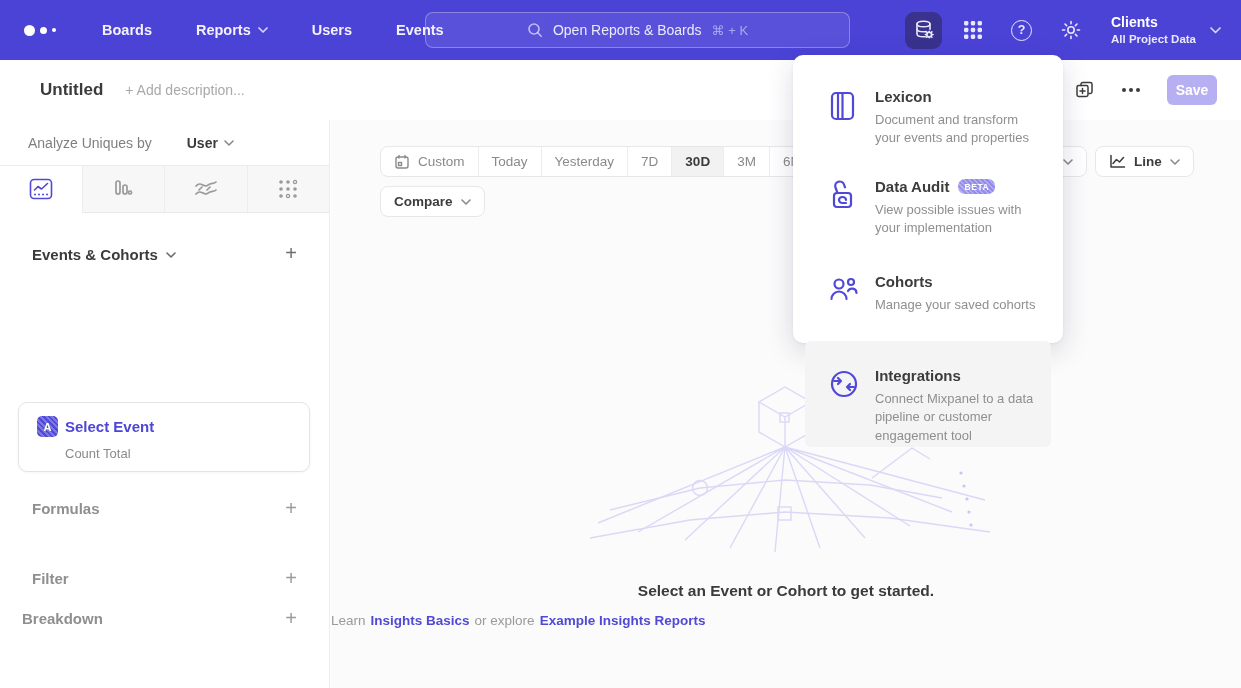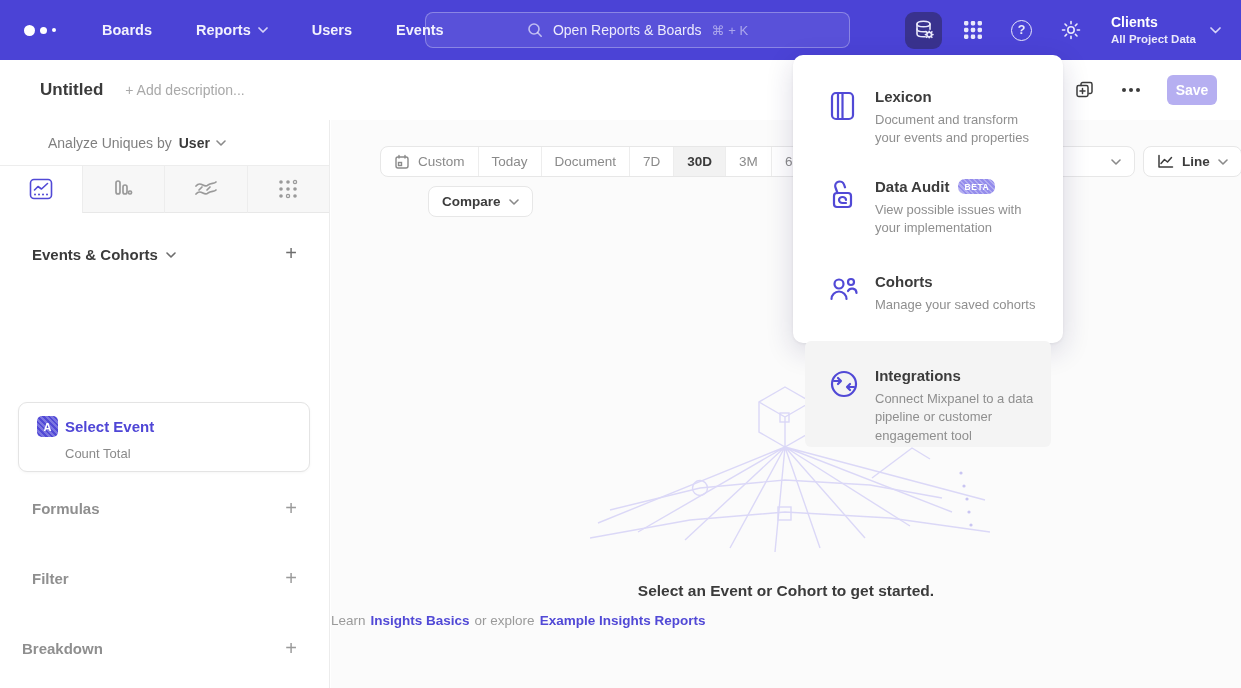--- a/index.html
+++ b/index.html
@@ -46,37 +46,37 @@
   .add-desc { margin-left:22px; font-size:14px; color:#a9a9a9; cursor:text; }
   .header-actions { position:absolute; right:24px; top:0; height:60px; display:flex; align-items:center; gap:26px; }
   .hdr-iconbtn { cursor:pointer; display:flex; align-items:center; }
   .save-btn {
     width:50px; height:30px; border:none; border-radius:6px; background:#b6aff1;
     color:#ffffff; font-size:14px; font-weight:600; font-family:inherit; cursor:default;
   }
 
   
   .sidebar { position:absolute; left:0; top:120px; width:330px; height:568px; background:#fff; border-right:1px solid #ececec; }
-  .analyze-row { height:45px; display:flex; align-items:center; padding-left:48px; font-size:14px; color:#7f7f7f; }
+  .analyze-row { height:45px; display:flex; align-items:center; padding-left:28px; font-size:14px; color:#7f7f7f;gap:28px; }
   .analyze-row .val { color:#3b3b3b; font-weight:600; margin-left:7px; cursor:pointer; display:flex; align-items:center; gap:6px; }
   .viz-tabs { display:flex; height:48px; border-top:1px solid #ededed; }
   .viz-tab { flex:1; display:flex; align-items:center; justify-content:center; background:#f7f7f7;
     border-bottom:1px solid #e8e8e8; border-left:1px solid #ededed; cursor:pointer; }
   .viz-tab:first-child { border-left:none; }
   .viz-tab.selected { background:#ffffff; border-bottom:1px solid transparent; }
   .side-section { display:flex; align-items:center; justify-content:space-between; padding:0 32px 0 32px; }
   .side-section .lbl { font-size:15px; font-weight:700; display:flex; align-items:center; gap:8px; }
   .side-section.primary .lbl { color:#3b3b3b; }
   .side-section.muted .lbl { color:#8f8f8f; }
   .plus-btn { font-size:20px; color:#6d6d6d; font-weight:400; cursor:pointer; line-height:1; }
   .side-section.muted .plus-btn { color:#9a9a9a; }
   .sec-events { position:absolute; top:123px; left:0; right:0;align-items:flex-end; }
   .sec-formulas { position:absolute; top:378px; left:0; right:0; }
   .sec-filter { position:absolute; top:448px; left:0; right:0; }
-  .sec-breakdown { position:absolute; top:518px; left:0; right:0;padding-left:22px; }
+  .sec-breakdown { position:absolute; top:488px; left:0; right:0;padding-left:22px; }
   .event-card {
     position:absolute; left:18px; top:282px; width:292px; height:70px;
     background:#fff; border:1px solid #e4e4e4; border-radius:9px;
     box-shadow:0 1px 3px rgba(0,0,0,0.04); cursor:pointer;
   }
   .event-badge {
     position:absolute; left:18px; top:13px; width:21px; height:21px; border-radius:5px;
     background:#5149d6;
     background-image:repeating-linear-gradient(45deg, rgba(255,255,255,0.25) 0 2px, transparent 2px 4px);
     color:#fff; font-size:11px; font-weight:700; display:flex; align-items:center; justify-content:center;
@@ -90,21 +90,21 @@
     position:absolute; left:49px; top:26px; height:31px; display:flex; align-items:stretch;
     background:#fff; border:1px solid #e7e7e7; border-radius:8px; overflow:hidden;
   }
   .date-seg { display:flex; align-items:center; gap:8px; padding:0 13px; font-size:13.5px; color:#8a8a8a;
     border-left:1px solid #ededed; cursor:pointer; white-space:nowrap; }
   .date-seg:first-child { border-left:none; }
   .date-seg.selected { background:#f2f2f2; color:#3b3b3b; font-weight:700; }
   .pill-btn {
     position:absolute; height:31px; background:#fff; border:1px solid #e7e7e7; border-radius:8px;
     display:flex; align-items:center; gap:8px; padding:0 13px; font-size:13.5px; font-weight:600;
-    color:#3c3c3c; cursor:pointer;margin-left:48px;
+    color:#3c3c3c; cursor:pointer;
   }
   .compare-btn { left:49px; top:66px; }
   .scale-btn { left:671px; top:26px; width:85px; justify-content:flex-end; }
   .line-btn { left:764px; top:26px; }
   .watermark { position:absolute; left:259px; top:240px; pointer-events:none; }
   .empty-title { position:absolute; left:0; top:462px; width:910px; text-align:center;
     font-size:15.5px; font-weight:700; color:#3b3b3b; }
   .empty-sub { position:absolute; left:0; top:493px; width:782px; display:flex; gap:5px;
     font-size:13.5px; color:#9a9a9a; }
   .empty-sub .lnk { color:#5149d6; font-weight:600; cursor:pointer; }
@@ -321,21 +321,21 @@
         <rect x="2" y="3" width="12" height="11" rx="2"></rect>
         <path d="M5,1.5 v2.5 M11,1.5 v2.5"></path>
         <rect x="4.5" y="8.5" width="3" height="3" fill="none"></rect>
       </svg>
       <span>Custom</span>
     </div>
     <div class="date-seg">
         <span>Today</span>
       </div>
     <div class="date-seg">
-        <span>Document</span>
+        <span>Yesterday</span>
       </div>
     <div class="date-seg">
         <span>7D</span>
       </div>
     <div class="date-seg selected">
         <span>30D</span>
       </div>
     <div class="date-seg">
         <span>3M</span>
       </div>

